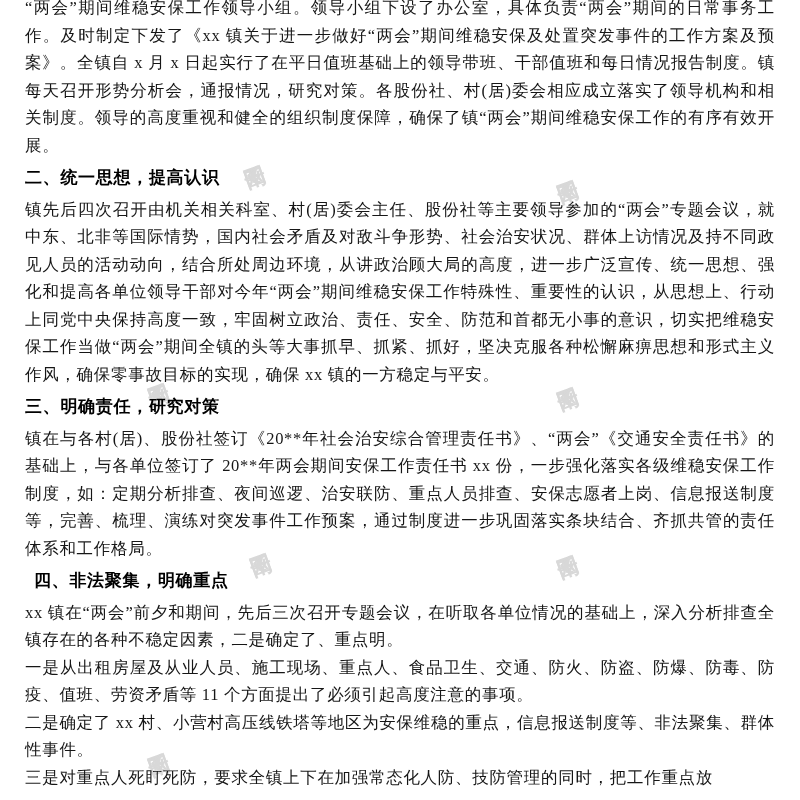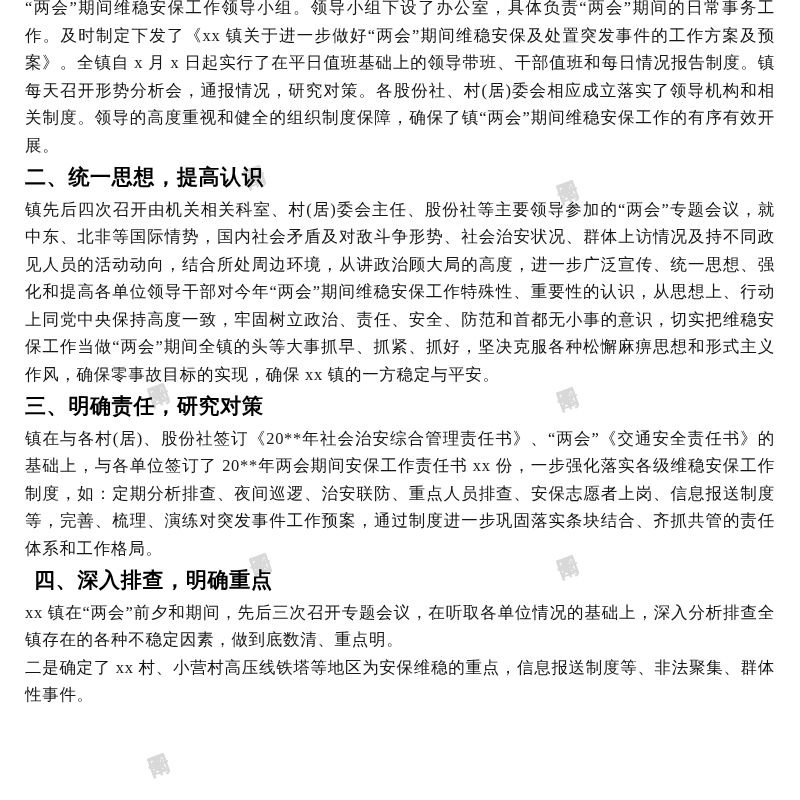--- a/index.html
+++ b/index.html
@@ -22,21 +22,21 @@
     color: #161616;
     font-size: 16.5px;
     line-height: 27.5px;
     letter-spacing: 0.7px;
     text-align: justify;
   }
   .doc p {
     margin: 0;
   }
   .doc h2 {
-    font-size: 21px;
+    font-size: 17px;
     font-weight: bold;
     color: #000000;
     margin: 5px 0 4px 0;
     letter-spacing: 0.7px;
     text-align: left;
   }
   .doc h2.indent-sm {
     text-indent: 9px;
   }
   .watermark {
@@ -70,16 +70,18 @@
 <span class="watermark wm-5">千图网</span>
 <span class="watermark wm-6">千图网</span>
 <span class="watermark wm-7">千图网</span>
 
 <div class="doc">
   <p>“两会”期间维稳安保工作领导小组。领导小组下设了办公室，具体负责“两会”期间的日常事务工作。及时制定下发了《xx 镇关于进一步做好“两会”期间维稳安保及处置突发事件的工作方案及预案》。全镇自 x 月 x 日起实行了在平日值班基础上的领导带班、干部值班和每日情况报告制度。镇每天召开形势分析会，通报情况，研究对策。各股份社、村(居)委会相应成立落实了领导机构和相关制度。领导的高度重视和健全的组织制度保障，确保了镇“两会”期间维稳安保工作的有序有效开展。</p>
   <h2>二、统一思想，提高认识</h2>
   <p>镇先后四次召开由机关相关科室、村(居)委会主任、股份社等主要领导参加的“两会”专题会议，就中东、北非等国际情势，国内社会矛盾及对敌斗争形势、社会治安状况、群体上访情况及持不同政见人员的活动动向，结合所处周边环境，从讲政治顾大局的高度，进一步广泛宣传、统一思想、强化和提高各单位领导干部对今年“两会”期间维稳安保工作特殊性、重要性的认识，从思想上、行动上同党中央保持高度一致，牢固树立政治、责任、安全、防范和首都无小事的意识，切实把维稳安保工作当做“两会”期间全镇的头等大事抓早、抓紧、抓好，坚决克服各种松懈麻痹思想和形式主义作风，确保零事故目标的实现，确保 xx 镇的一方稳定与平安。</p>
   <h2>三、明确责任，研究对策</h2>
   <p>镇在与各村(居)、股份社签订《20**年社会治安综合管理责任书》、“两会”《交通安全责任书》的基础上，与各单位签订了 20**年两会期间安保工作责任书 xx 份，一步强化落实各级维稳安保工作制度，如：定期分析排查、夜间巡逻、治安联防、重点人员排查、安保志愿者上岗、信息报送制度等，完善、梳理、演练对突发事件工作预案，通过制度进一步巩固落实条块结合、齐抓共管的责任体系和工作格局。</p>
-  <h2 class="indent-sm">四、深入排查，明确重点</h2>
-  <p>xx 镇在“两会”前夕和期间，先后三次召开专题会议，在听取各单位情况的基础上，深入分析排查全镇存在的各种不稳定因素，做到底数清、重点明。</p>
+  <h2 class="indent-sm">四、非法聚集，明确重点</h2>
+  <p>xx 镇在“两会”前夕和期间，先后三次召开专题会议，在听取各单位情况的基础上，深入分析排查全镇存在的各种不稳定因素，二是确定了、重点明。</p>
+  <p>一是从出租房屋及从业人员、施工现场、重点人、食品卫生、交通、防火、防盗、防爆、防毒、防疫、值班、劳资矛盾等 11 个方面提出了必须引起高度注意的事项。</p>
   <p>二是确定了 xx 村、小营村高压线铁塔等地区为安保维稳的重点，信息报送制度等、非法聚集、群体性事件。</p>
+  <p>三是对重点人死盯死防，要求全镇上下在加强常态化人防、技防管理的同时，把工作重点放</p>
 </div>
 
 </body></html>

